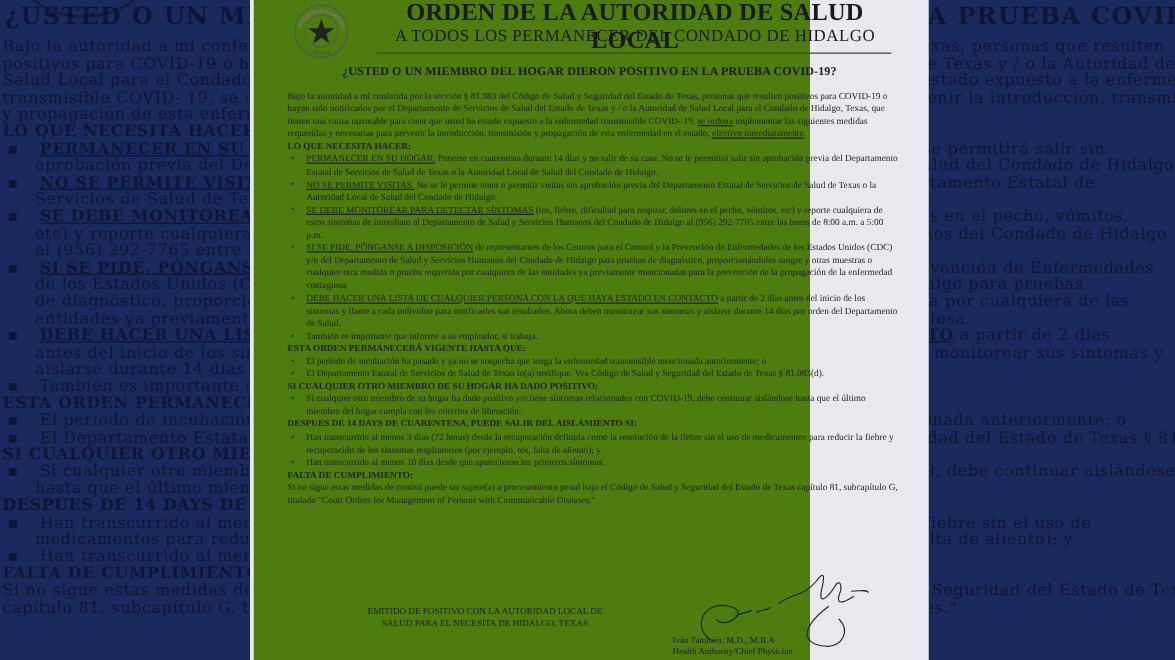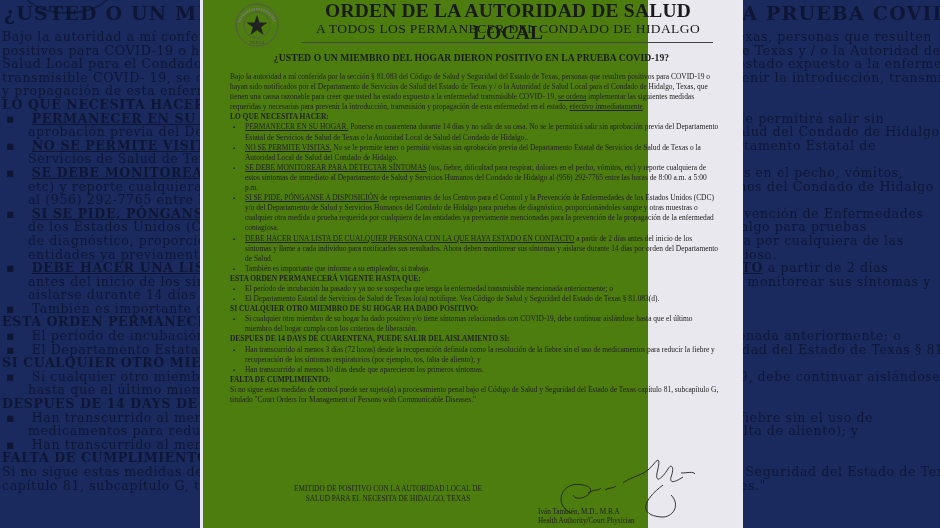--- a/index.html
+++ b/index.html
@@ -132,15 +132,15 @@
     <div>SALUD PARA EL NECESITA DE HIDALGO, TEXAS</div>
   </div>
 
   <svg class="signature" viewBox="0 0 180 65">
     <path d="M28,58 C10,50 18,25 40,30 C60,34 35,50 30,40 M45,38 C52,34 55,36 58,33 M62,35 C66,32 70,34 73,31" fill="none" stroke="#222" stroke-width="0.9"></path>
     <path d="M80,28 C90,20 100,22 110,10 C115,3 118,2 114,18 C112,30 120,22 125,14 C128,8 132,12 128,22 C126,30 134,26 140,22 M138,18 C145,18 150,16 152,19 M120,30 C100,45 95,60 118,62 C130,63 138,50 128,40" fill="none" stroke="#222" stroke-width="0.9"></path>
   </svg>
 
   <div class="sig-block">
     <div>Iván También, M.D., M.B.A</div>
-    <div>Health Authority/Court Physician</div>
+    <div>Health Authority/Chief Physician</div>
   </div>
 </div>
 
 </body></html>

